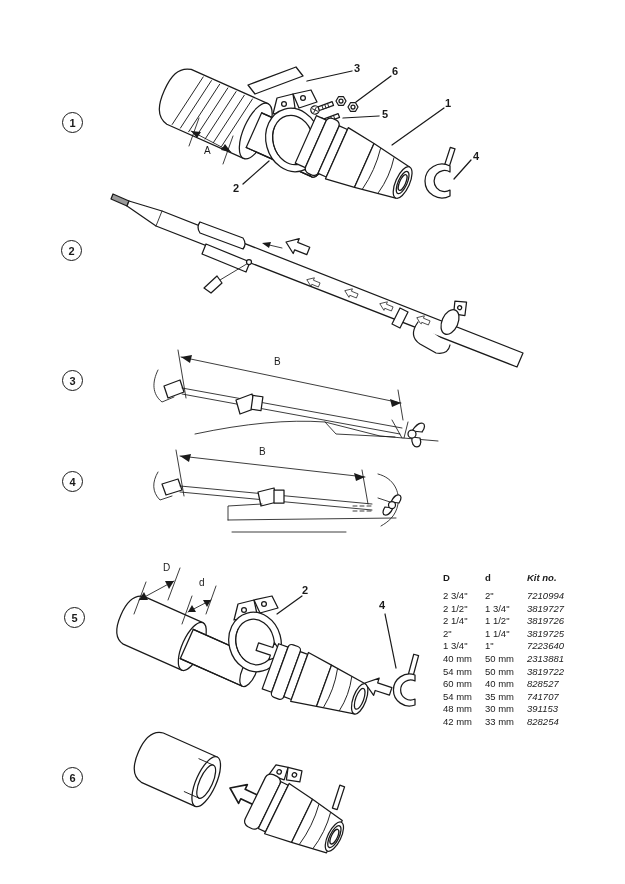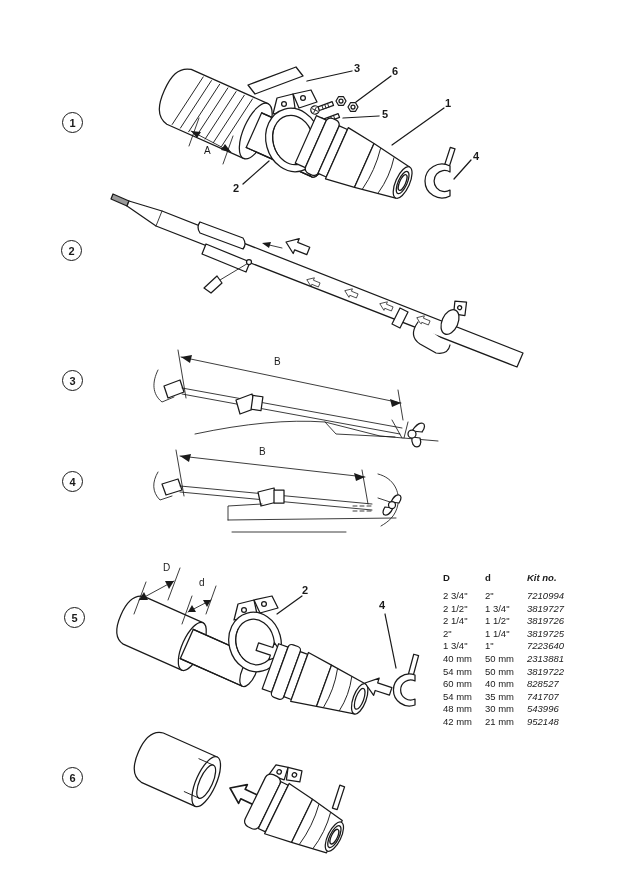--- a/index.html
+++ b/index.html
@@ -370,23 +370,23 @@
         <span class="col-kit">828527</span>
       </div>
         <div class="row">
         <span class="col-D">54 mm</span>
         <span class="col-d">35 mm</span>
         <span class="col-kit">741707</span>
       </div>
         <div class="row">
         <span class="col-D">48 mm</span>
         <span class="col-d">30 mm</span>
-        <span class="col-kit">543996</span>
+        <span class="col-kit">391153</span>
       </div>
         <div class="row">
         <span class="col-D">42 mm</span>
-        <span class="col-d">21 mm</span>
-        <span class="col-kit">952148</span>
+        <span class="col-d">33 mm</span>
+        <span class="col-kit">828254</span>
       </div>
       </div>
   </div>
 
 </div>
 
 </body></html>

